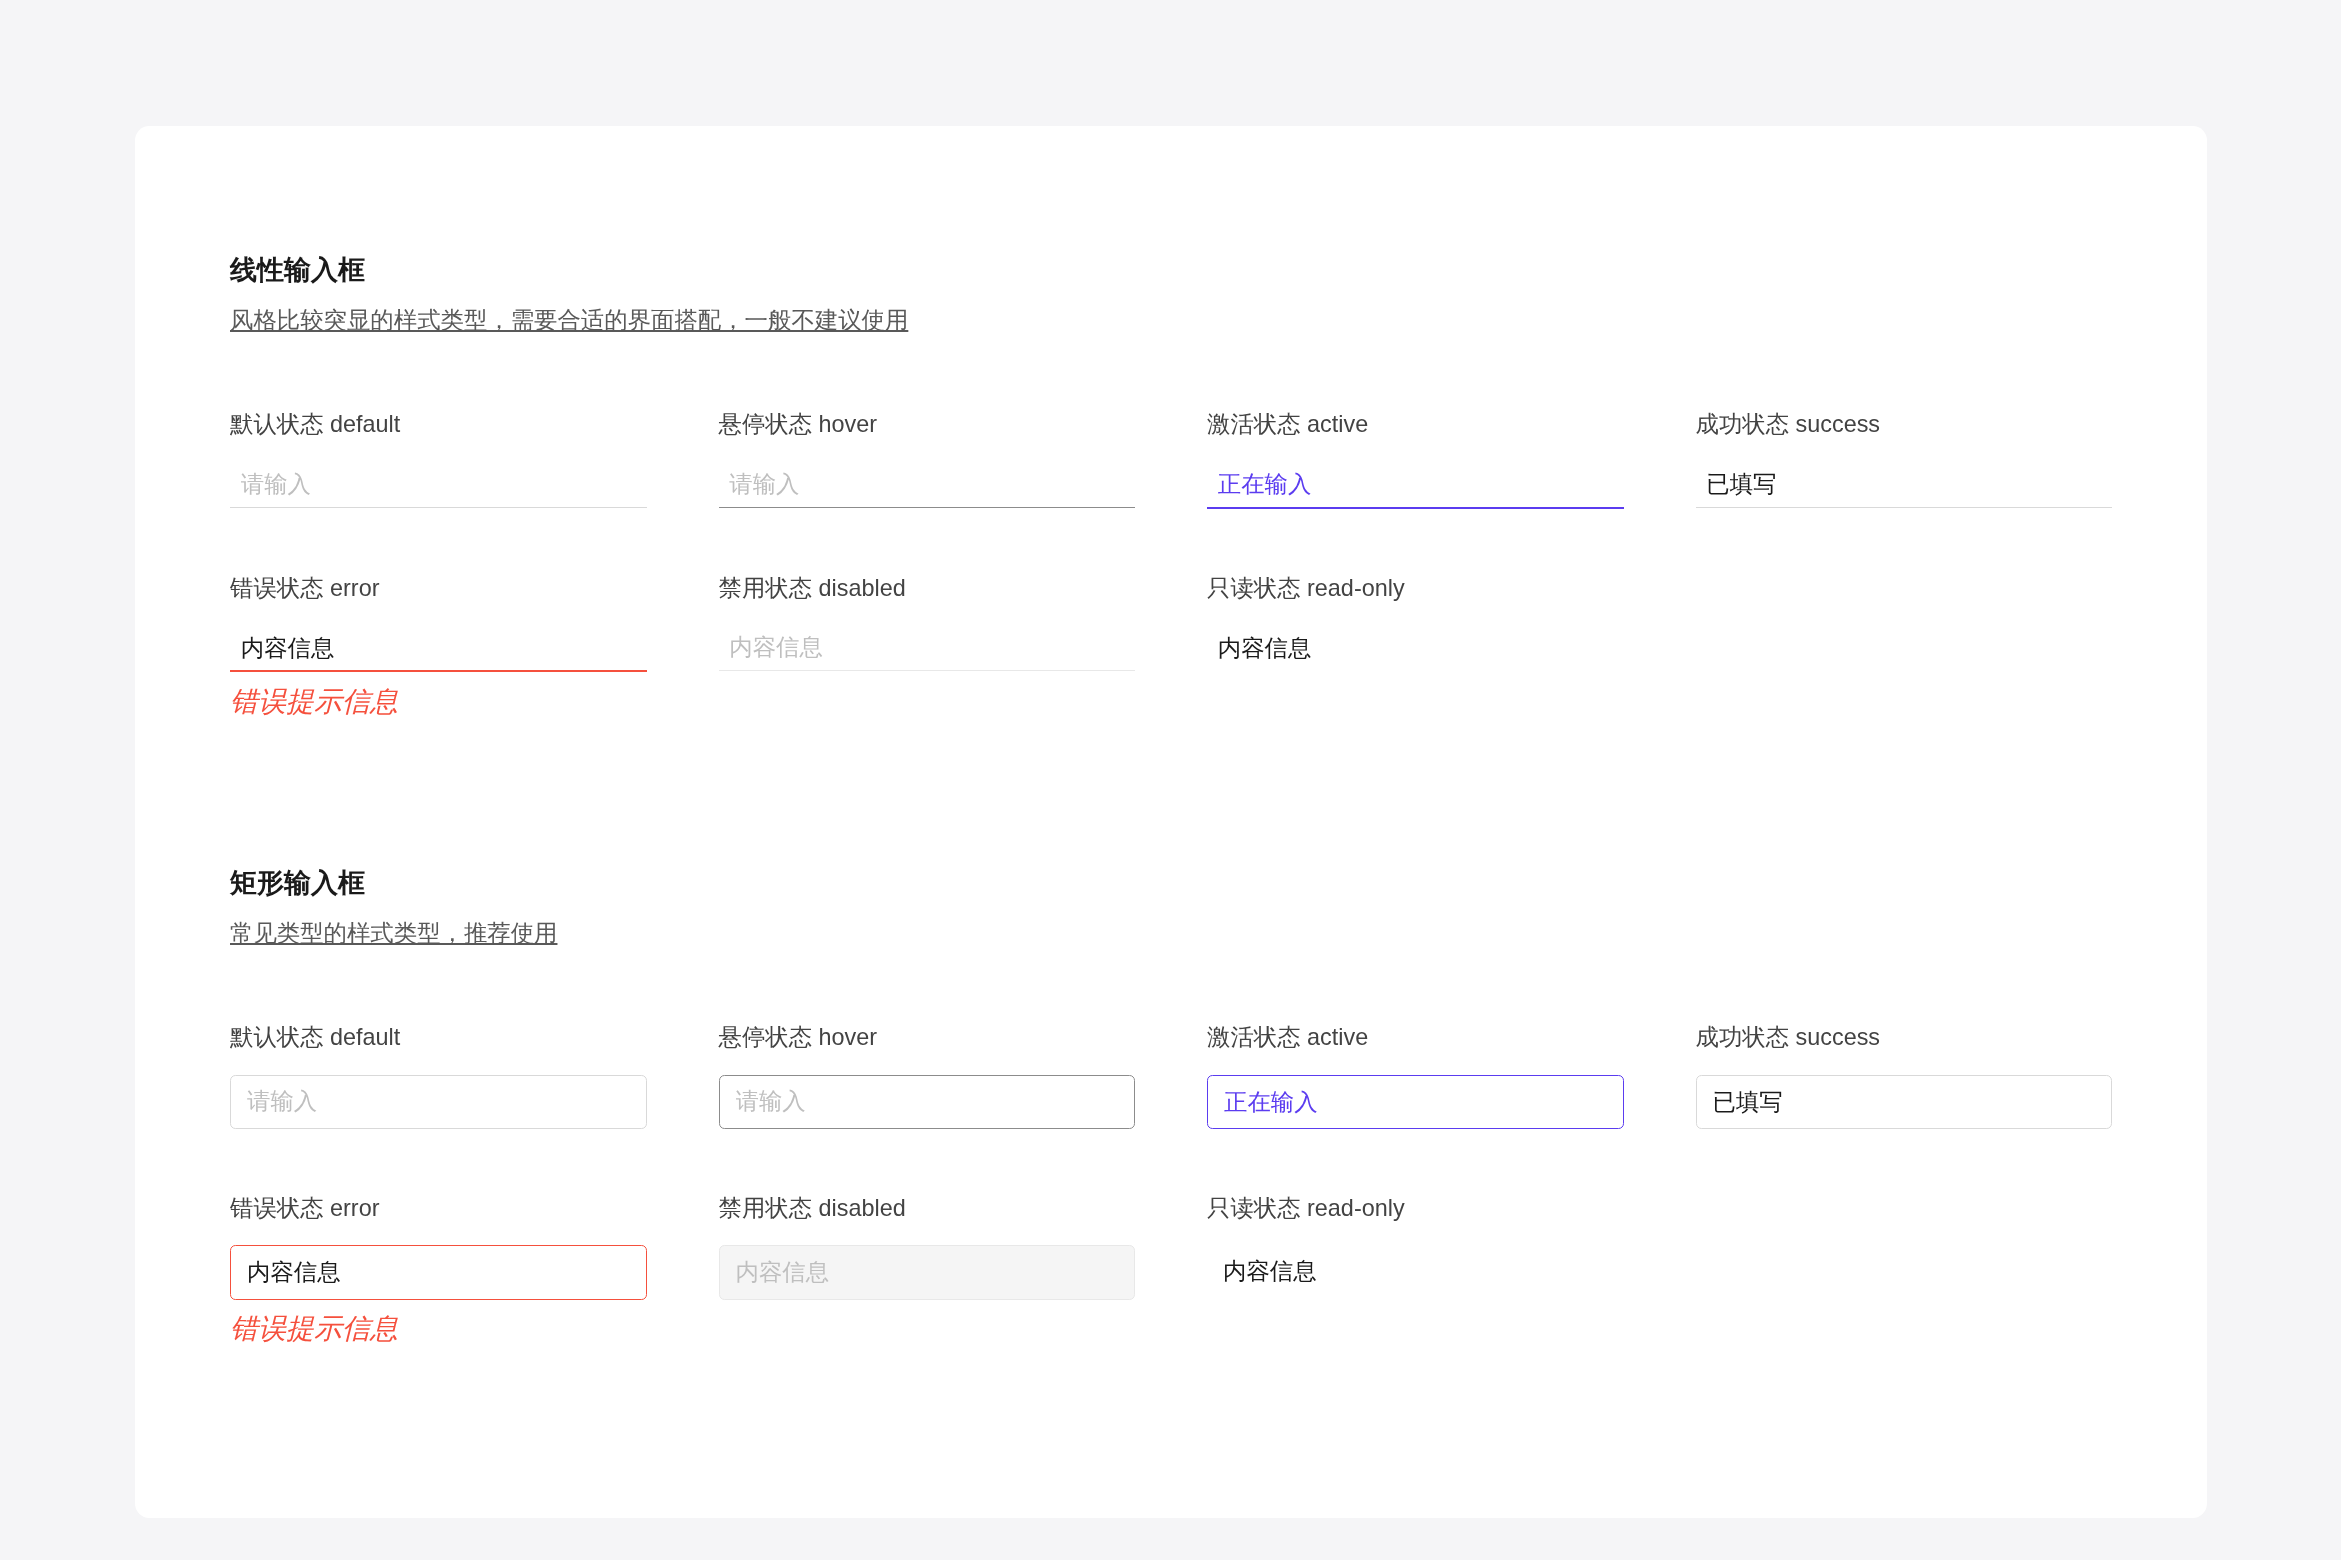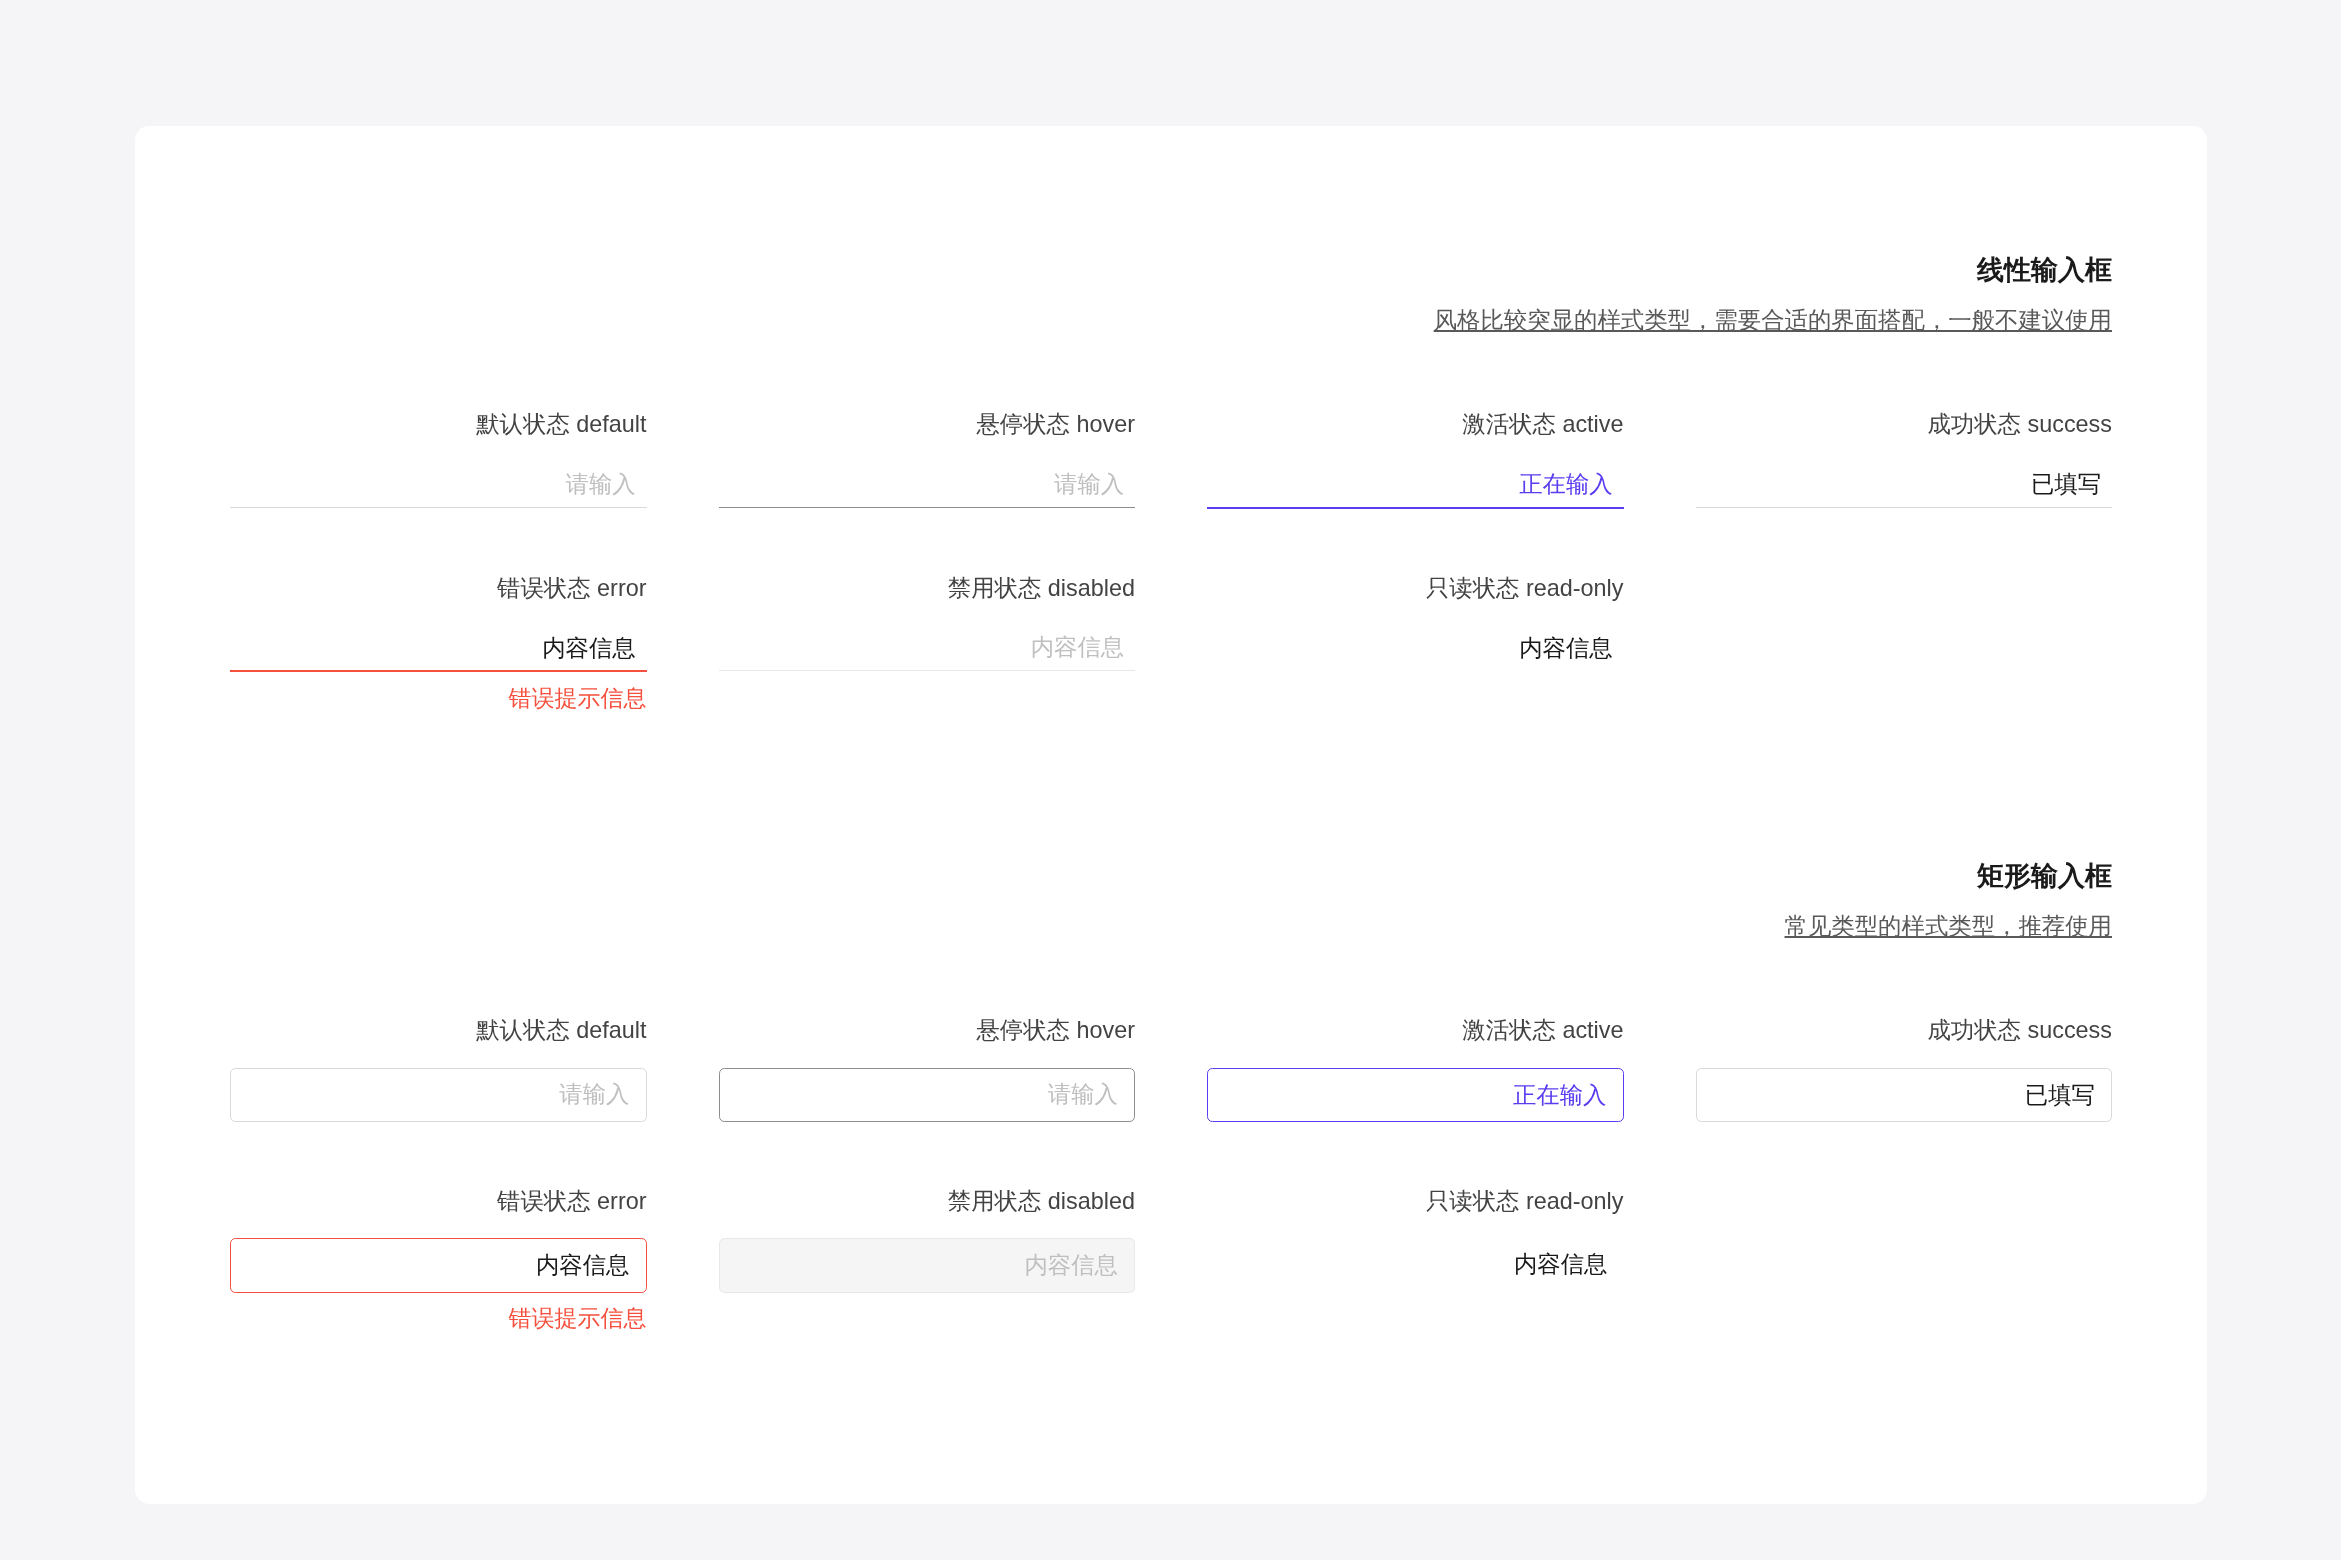--- a/index.html
+++ b/index.html
@@ -1,19 +1,18 @@
 <!DOCTYPE html>
 <html style="font-size:14.4px"><head>
   <meta charset="utf-8">
   <style>
     * {
       margin: 0;
       padding: 0;
       box-sizing: border-box;
-      text-align: right;
     }
     body {
       font-family: -apple-system, BlinkMacSystemFont, "Segoe UI", "PingFang SC", "Hiragino Sans GB", "Microsoft YaHei", sans-serif;
       background: #f5f5f7;
       width: 2342px;
       height: 1561px;
       padding: 126px 135px;
     }
     .card {
       background: #ffffff;
@@ -131,23 +130,24 @@
       cursor: not-allowed;
     }
     .input-box.readonly {
       border: none;
       background: transparent;
       padding-left: 16px;
       color: #1a1a1a;
       cursor: default;
     }
     .error-msg {
-      font-size: 23px;
+      font-size: 28px;
       color: #f5503d;
       margin-top: 10.8px;
+      font-style: italic;
     }
   </style>
 </head>
 <body>
 
 <div class="card">
 
   <div class="section">
     <div class="section-title">线性输入框</div>
     <div class="section-desc">风格比较突显的样式类型，需要合适的界面搭配，一般不建议使用</div>

